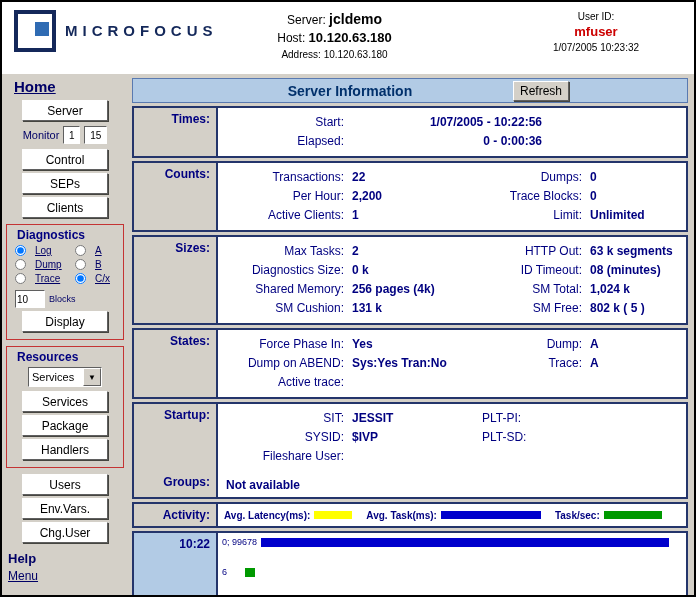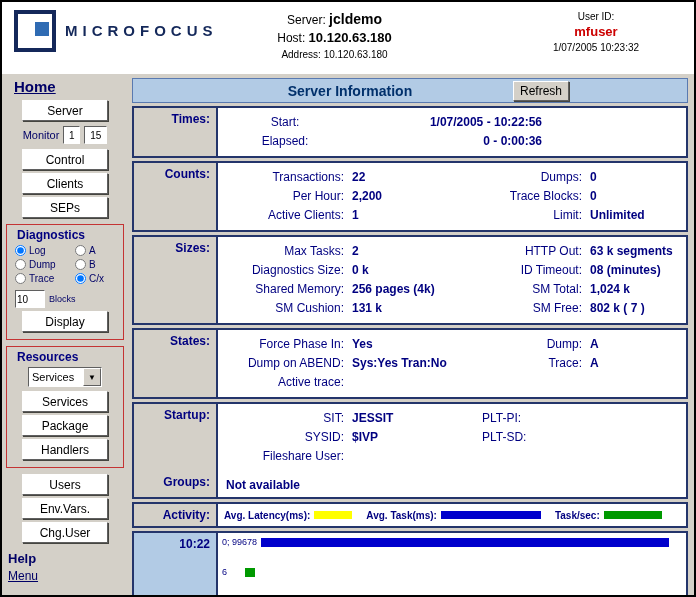--- a/index.html
+++ b/index.html
@@ -34,21 +34,21 @@
   .btn{display:block;width:86px;margin:3px auto;height:21px;line-height:19px;text-align:center;
     font-size:12px;color:#000;background:#ffffff;cursor:pointer;font-family:inherit;
     border:1px solid;border-color:#fff #5f5f5f #5f5f5f #fff;box-shadow:1px 1px 0 #454540;}
   .monitor-row{display:flex;align-items:center;justify-content:center;gap:4px;margin:5px 0;font-size:11px;color:#000066;}
   .inset-input{border:1px solid;border-color:#5f5f5f #fff #fff #5f5f5f;background:#fff;font-size:10px;
     padding:1px 1px;font-family:inherit;height:14px;box-sizing:content-box;text-align:center;color:#000;}
   .mon1{width:13px;} .mon2{width:19px;}
   .group{border:1px solid #c43333;margin:6px 4px;padding:2px 2px 4px;}
   .group-title{font-size:12px;font-weight:bold;color:#000080;padding-left:8px;margin:1px 0 3px;}
   .radio-grid{display:grid;grid-template-columns:60px 44px;row-gap:3px;padding-left:6px;align-items:center;}
-  .radio-item{display:flex;align-items:center;gap:3px;font-size:10px;color:#000066;}
+  .radio-item{display:flex;align-items:center;gap:9px;font-size:10px;color:#000066;text-decoration:underline;}
   .radio-item input{width:11px;height:11px;margin:0;}
   .blocks-row{display:flex;align-items:center;gap:4px;padding-left:6px;margin:6px 0 3px;}
   .blocks-input{width:26px;text-align:left;}
   .blocks-label{font-size:9px;color:#000066;}
   .fake-select{display:flex;align-items:center;width:72px;margin:2px auto 4px;height:18px;background:#fff;
     border:1px solid;border-color:#5f5f5f #fff #fff #5f5f5f;cursor:pointer;}
   .sel-text{flex:1;font-size:11px;padding-left:3px;color:#000;}
   .sel-arrow{width:16px;height:16px;background:#d4d0c8;border:1px solid;border-color:#fff #5f5f5f #5f5f5f #fff;
     font-size:8px;color:#000;display:flex;align-items:center;justify-content:center;}
   .help{font-weight:bold;color:#000066;font-size:13px;padding-left:6px;margin-top:8px;}
@@ -57,21 +57,21 @@
   .bar{height:25px;background:#b2cbe5;border:1px solid #5a7ab0;position:relative;margin-bottom:3px;box-sizing:border-box;}
   .bar-title{position:absolute;left:30px;right:150px;top:4px;text-align:center;font-size:14px;font-weight:bold;color:#00306b;}
   .refresh{position:absolute;right:118px;top:2px;width:56px;height:20px;font-size:12px;color:#000;background:#d4d0c8;
     border:1px solid;border-color:#fff #5f5f5f #5f5f5f #fff;box-shadow:1px 1px 0 #454540;cursor:pointer;font-family:inherit;}
   .section{display:flex;border:2px solid #24356b;background:#fff;margin-bottom:3px;}
   .rowlabel{width:76px;flex:none;background:#d4d0c8;border-right:2px solid #24356b;color:#000080;font-weight:bold;
     font-size:12px;text-align:center;padding:4px 6px 4px 0;display:flex;flex-direction:column;align-items:flex-end;}
   .rowlabel.space{justify-content:space-between;padding-bottom:8px;}
   .rowcontent{flex:1;padding:5px 8px;}
   .kv3{display:grid;grid-template-columns:118px 190px auto;column-gap:8px;font-size:12px;color:#000080;line-height:19px;}
-  .kv3 .k{text-align:center;}
+  .kv3 .k{text-align:right;}
   .kv3 .v{font-weight:bold;text-align:right;}
   .kv4{display:grid;grid-template-columns:118px 122px 100px auto;column-gap:8px;font-size:12px;color:#000080;line-height:19px;}
   .kv4 .k{text-align:right;}
   .kv4 .v{font-weight:bold;}
   .kv4.startup .k2{text-align:left;}
   .groups-line{font-weight:bold;color:#000080;font-size:12px;margin-top:12px;}
   .activity-content{display:flex;align-items:center;font-size:10px;color:#000080;font-weight:bold;padding:5px 6px;}
   .hbar{height:8px;margin:0 14px 0 4px;}
   .bar-yellow{width:38px;background:#ffff00;}
   .bar-blue{width:100px;background:#0000cc;}
@@ -120,22 +120,22 @@
 
   <div class="sidebar">
     <a class="home">Home</a>
     <button class="btn">Server</button>
     <div class="monitor-row">
       <span>Monitor</span>
       <input class="inset-input mon1" value="1" style="">
       <input class="inset-input mon2" value="15" style="">
     </div>
     <button class="btn">Control</button>
+    <button class="btn">SEPs</button>
     <button class="btn">Clients</button>
-    <button class="btn">SEPs</button>
 
     <div class="group">
       <div class="group-title">Diagnostics</div>
       <div class="radio-grid">
         <div class="radio-item">
           <input type="radio" name="diag-type" checked="true" style="">
           <span>Log</span>
         </div>
         <div class="radio-item">
           <input type="radio" name="diag-ch" style="">
@@ -243,21 +243,21 @@
           <span class="v">0 k</span>
           <span class="k">ID Timeout:</span>
           <span class="v">08 (minutes)</span>
           <span class="k">Shared Memory:</span>
           <span class="v">256 pages (4k)</span>
           <span class="k">SM Total:</span>
           <span class="v">1,024 k</span>
           <span class="k">SM Cushion:</span>
           <span class="v">131 k</span>
           <span class="k">SM Free:</span>
-          <span class="v">802 k ( 7 )</span>
+          <span class="v">802 k ( 5 )</span>
         </div>
       </div>
     </div>
 
     <div class="section">
       <div class="rowlabel">
         <span>States:</span>
       </div>
       <div class="rowcontent">
         <div class="kv4">

